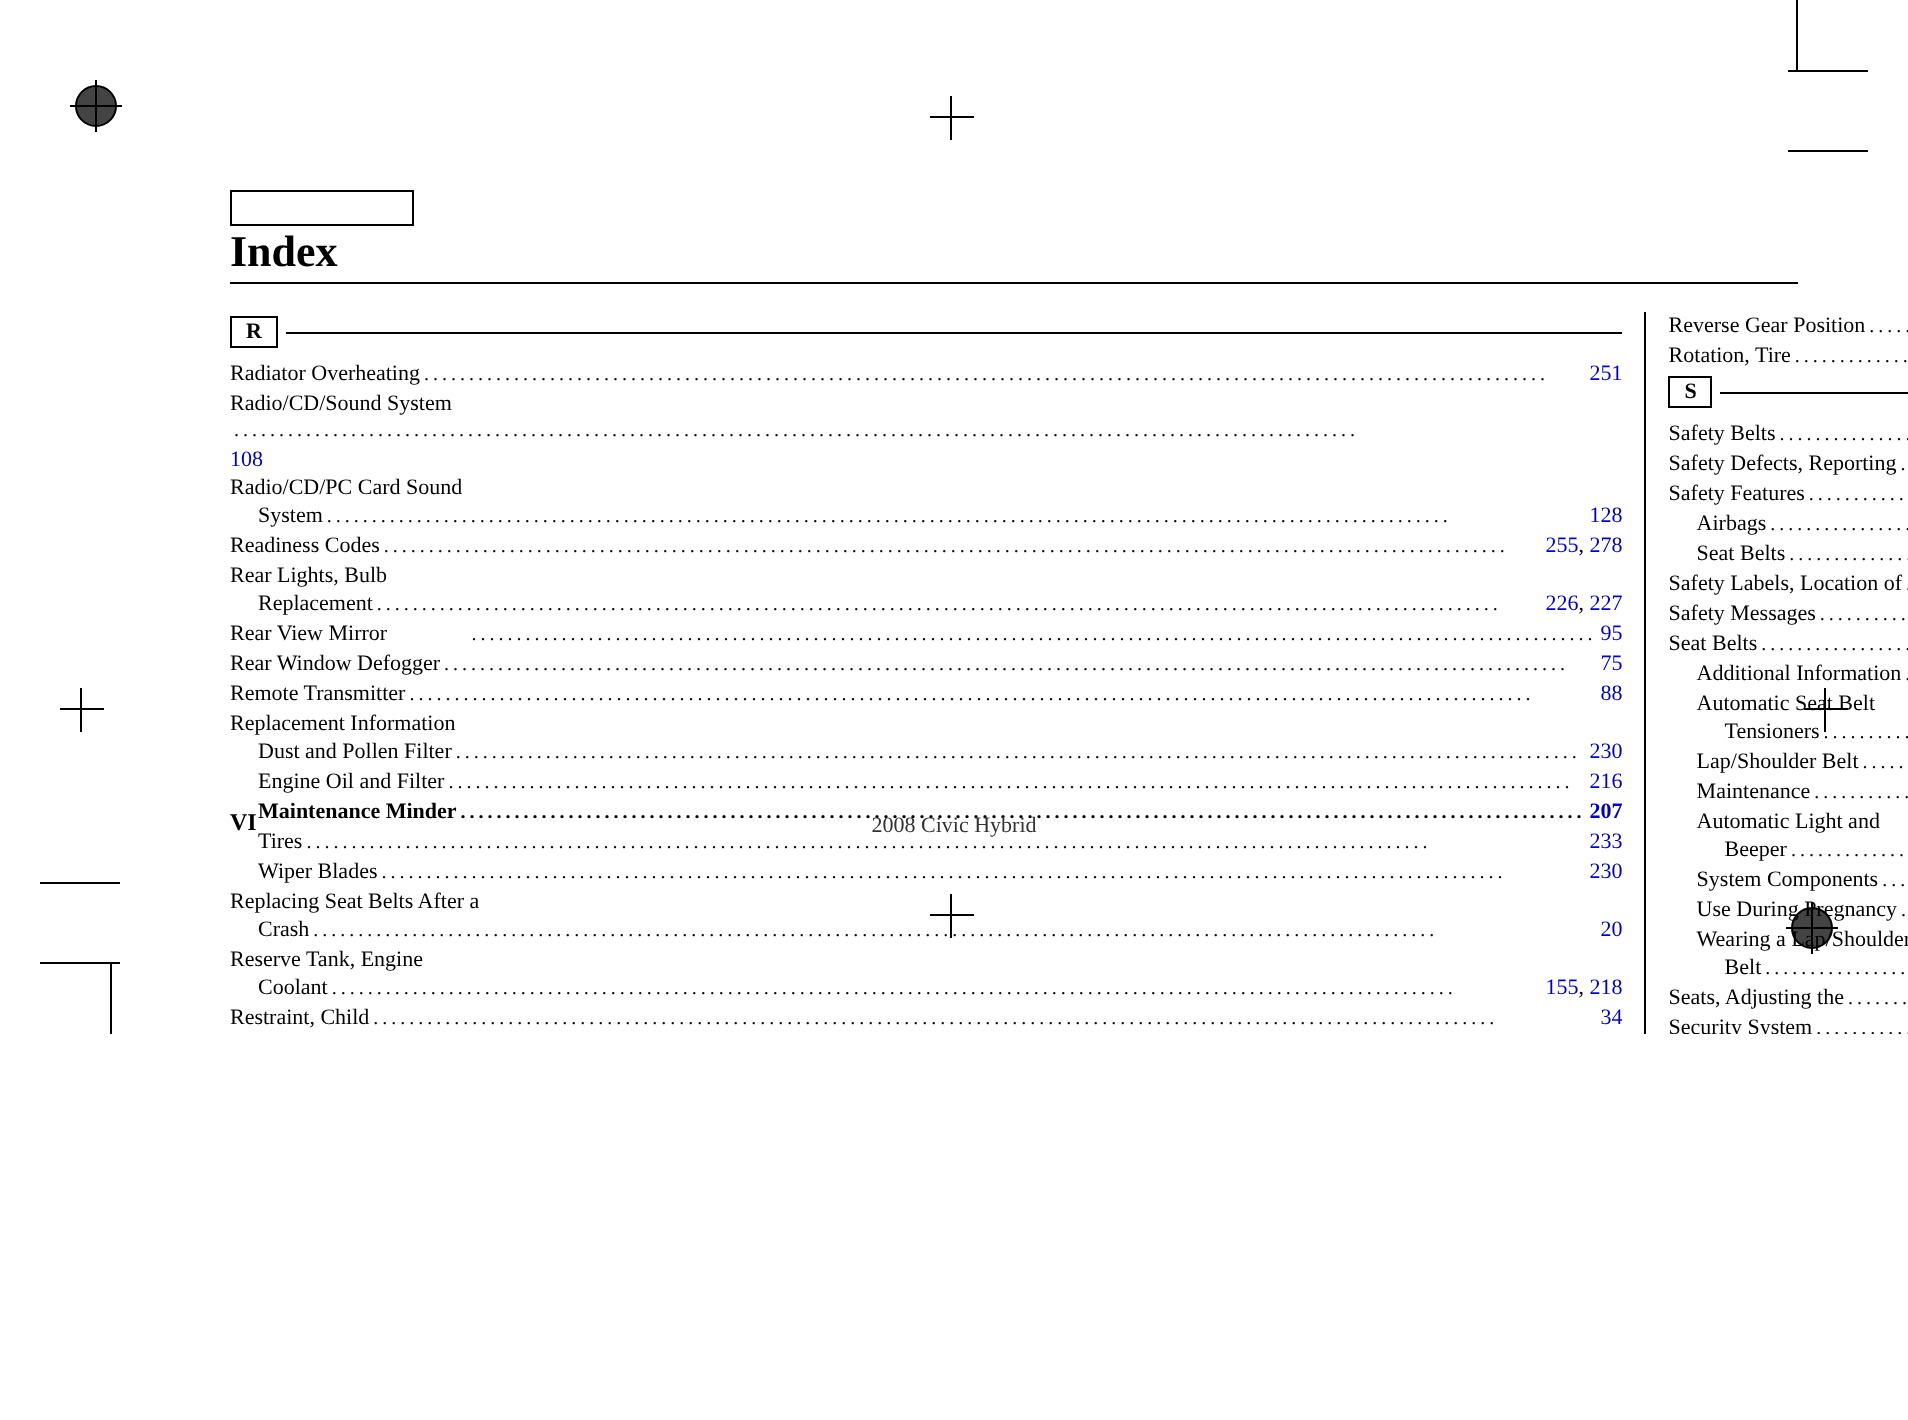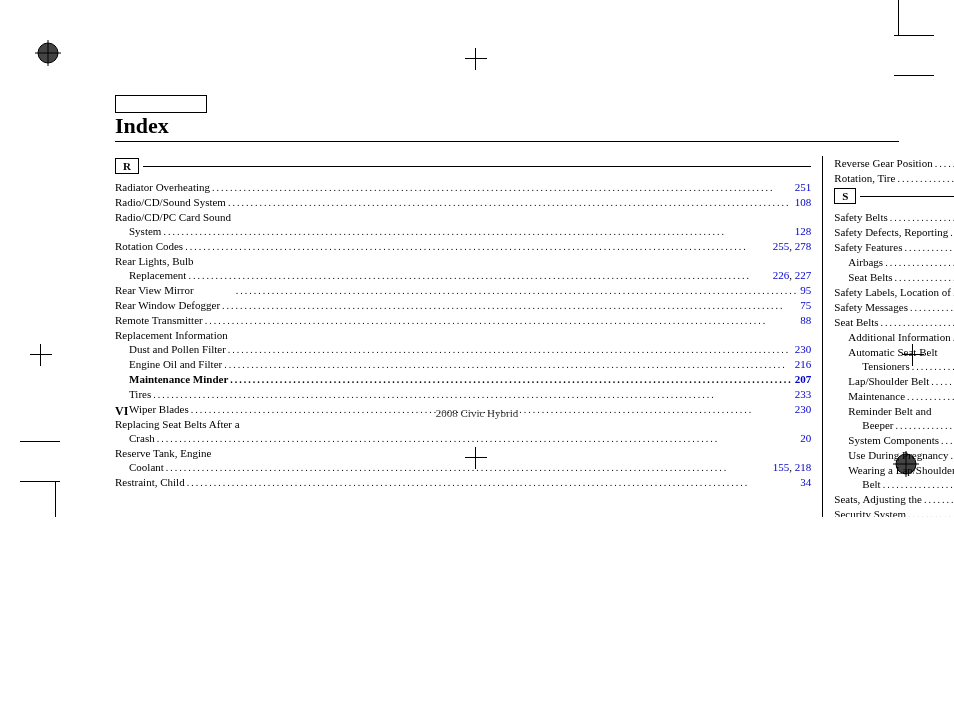--- a/index.html
+++ b/index.html
@@ -81,33 +81,33 @@
         <div class="col">
           <div class="letterrow">
             <span class="box">R</span>
             <span class="line"></span>
           </div>
           <div class="entry leaders" style="padding-left: 0px;">
             <span class="lbl">Radiator Overheating</span>
             <span class="dots"></span>
             <span class="pg"><a href="#">251</a></span>
           </div>
-          <div class="entry leaders" style="padding-left: 0px;">
+          <div class="entry leaders" style="padding-left: 0px; flex-direction: column;">
             <span class="lbl">Radio/CD/Sound System</span>
             <span class="dots"></span>
             <span class="pg"><a href="#">108</a></span>
           </div>
           <div class="entry" style="padding-left: 0px;"><span class="lbl">Radio/CD/PC Card Sound</span></div>
           <div class="entry leaders" style="padding-left: 14px;">
             <span class="lbl">System</span>
             <span class="dots"></span>
             <span class="pg"><a href="#">128</a></span>
           </div>
           <div class="entry leaders" style="padding-left: 0px;">
-            <span class="lbl">Rotation Codes</span>
+            <span class="lbl">Readiness Codes</span>
             <span class="dots"></span>
             <span class="pg"><a href="#">255</a><span class="sep">, </span><a href="#">278</a></span>
           </div>
           <div class="entry" style="padding-left: 0px;"><span class="lbl">Rear Lights, Bulb</span></div>
           <div class="entry leaders" style="padding-left: 14px;">
             <span class="lbl">Replacement</span>
             <span class="dots"></span>
             <span class="pg"><a href="#">226</a><span class="sep">, </span><a href="#">227</a></span>
           </div>
           <div class="entry leaders" style="padding-left: 0px; text-align: right;">
@@ -224,21 +224,21 @@
             <span class="dots"></span>
           </div>
           <div class="entry leaders" style="padding-left: 14px;">
             <span class="lbl">Lap/Shoulder Belt</span>
             <span class="dots"></span>
           </div>
           <div class="entry leaders" style="padding-left: 14px;">
             <span class="lbl">Maintenance</span>
             <span class="dots"></span>
           </div>
-          <div class="entry" style="padding-left: 14px;"><span class="lbl">Reminder Belt and</span></div>
+          <div class="entry" style="padding-left: 14px;"><span class="lbl">Automatic Light and</span></div>
           <div class="entry leaders" style="padding-left: 28px;">
             <span class="lbl">Beeper</span>
             <span class="dots"></span>
           </div>
           <div class="entry leaders" style="padding-left: 14px;">
             <span class="lbl">System Components</span>
             <span class="dots"></span>
           </div>
           <div class="entry leaders" style="padding-left: 14px;">
             <span class="lbl">Use During Pregnancy</span>

